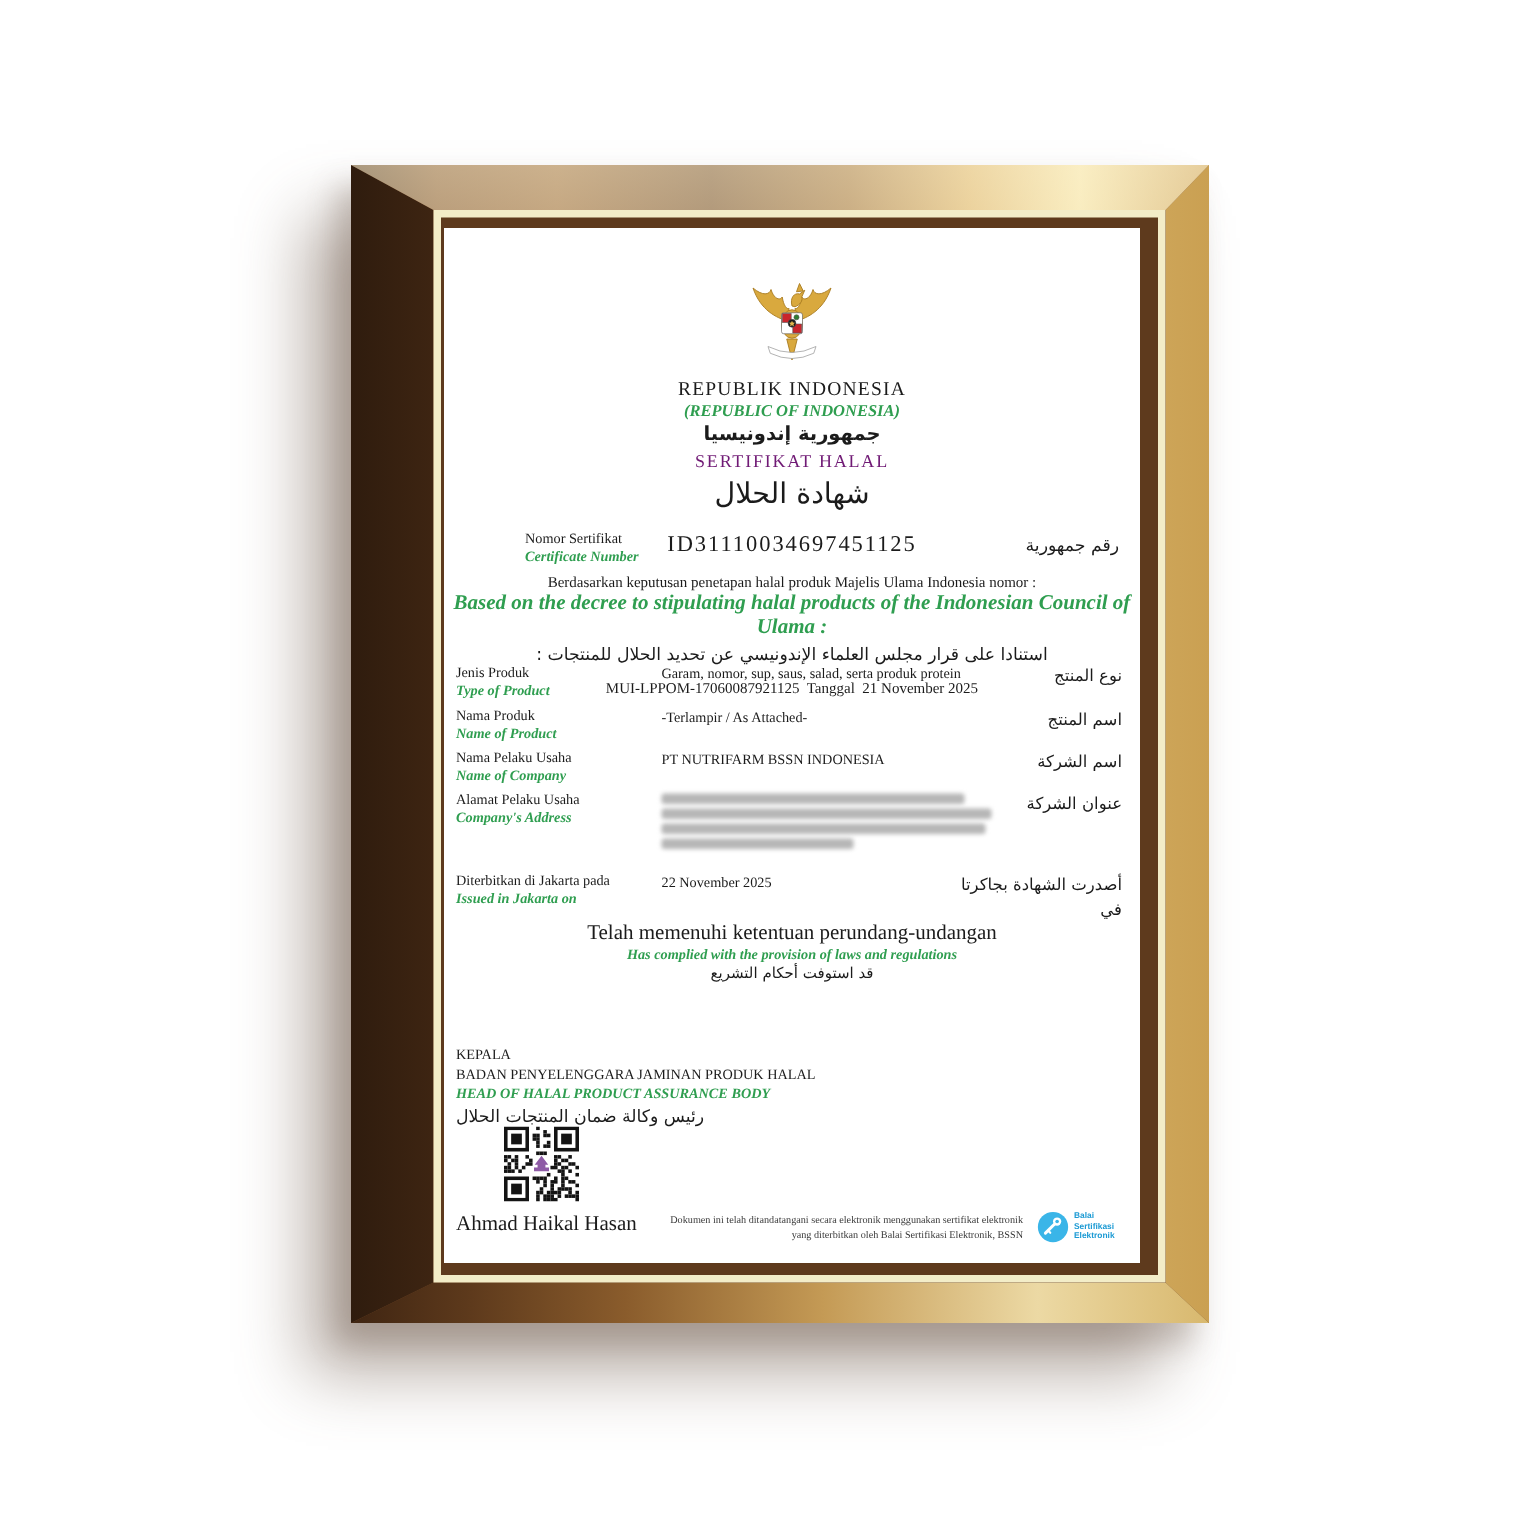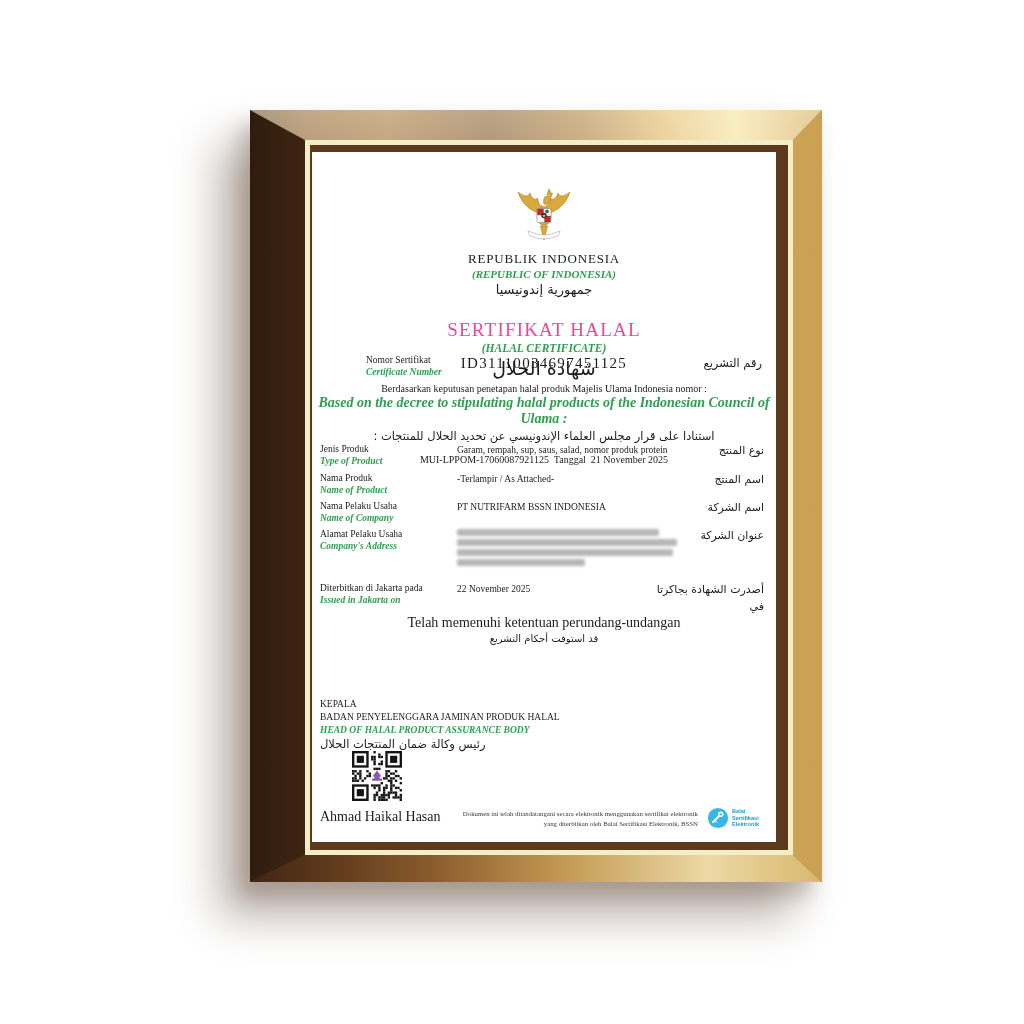--- a/index.html
+++ b/index.html
@@ -3,21 +3,21 @@
 <meta charset="utf-8">
 <style>
   * { margin:0; padding:0; box-sizing:border-box; }
   html,body { width:1024px; height:1024px; background:#ffffff; overflow:hidden; }
   body { font-family:"Liberation Serif","DejaVu Serif",serif; color:#1b1b1b; }
 
   .stage { position:relative; width:1024px; height:1024px; background:#ffffff; }
 
   
   .frame-wrap {
-    position:absolute; left:250px; top:110px; width:572px; height:772px;
+    position:absolute; left:234px; top:110px; width:572px; height:772px;
     box-shadow:-30px 34px 42px rgba(112,92,78,.48), -10px 14px 18px rgba(112,92,78,.30);
     background:#6b4222;
   }
   .fside { position:absolute; inset:0; }
   .f-top {
     clip-path:polygon(0px 0px, 572px 0px, 543px 30px, 55px 30px);
     background:linear-gradient(90deg,#44270f 0%,#7a4a22 10%,#8f5c2d 24%,#6a4120 42%,#9a6a33 58%,#d9ae62 72%,#f4e2a6 85%,#c89a4e 100%);
   }
   .f-left {
     clip-path:polygon(0px 0px, 55px 30px, 55px 745px, 0px 772px);
@@ -39,22 +39,22 @@
   .lip    { position:absolute; inset:30px 29px 27px 55px; background:#f3edc8; }
   .rabbet { position:absolute; inset:35px 34px 32px 60px; background:#5e3a1d; }
   .paper  { position:absolute; inset:42px 46px 40px 62px; background:#ffffff; }
   .green  { color:#2f9e50; font-style:italic; font-weight:bold; }
   .arabic { font-family:"DejaVu Sans",sans-serif; direction:rtl; }
 
   .header-block { position:absolute; top:30px; left:0; right:0; text-align:center; }
   .emblem { width:60px; height:66px; margin:0 auto 3px auto; display:block; }
   .h-rep       { font-size:13px; letter-spacing:.8px; }
   .h-rep-en    { font-size:11px; margin-top:1px; }
-  .h-rep-ar    { font-size:13px; margin-top:2px; }
-  .h-title     { font-size:19px; letter-spacing:1.2px; color:#ec4899; margin-top:22px; }
+  .h-rep-ar    { font-size:13px; margin-top:2px;font-weight:bold; }
+  .h-title     { font-size:12px; letter-spacing:1.2px; color:#701a75; margin-top:3px; }
   .h-title-en  { font-size:11.5px; margin-top:1px; }
   .h-title-ar  { font-size:19px; margin-top:3px; }
 
   .number-row { position:absolute; top:201px; left:0; right:0; height:34px; }
   .num-label  { position:absolute; left:54px; top:2px; font-size:9.5px; line-height:1.25; }
   .num-value  { position:absolute; left:0; right:0; top:2px; text-align:center; font-size:15px; letter-spacing:1.3px; }
   .num-ar     { position:absolute; right:14px; top:3px; font-size:11.5px; }
 
   .decree-block { position:absolute; top:231px; left:0; right:0; text-align:center; }
   .decree-id  { font-size:10px; }
@@ -125,46 +125,45 @@
             <circle cx="66" cy="57" r="3.4" fill="#2f7d32"></circle>
             <circle cx="60" cy="65" r="5.2" fill="#171717"></circle>
             <path d="M60 61.5 L61.2 64 L64 64.3 L62 66.2 L62.6 69 L60 67.6 L57.4 69 L58 66.2 L56 64.3 L58.8 64 Z" fill="#e3b64d" stroke="none"></path>
           </g>
           <path d="M28 96 Q60 112 92 96 L89 105 Q60 119 31 105 Z" fill="#ffffff" stroke="#9a9a9a" stroke-width="1"></path>
         </svg>
         <div class="h-rep">REPUBLIK INDONESIA</div>
         <div class="h-rep-en green">(REPUBLIC OF INDONESIA)</div>
         <div class="h-rep-ar arabic">جمهورية إندونيسيا</div>
         <div class="h-title">SERTIFIKAT HALAL</div>
-        <div class="h-title-en green">(HALAL CERTIFICATE)</div>
         <div class="h-title-ar arabic">شهادة الحلال</div>
       </div>
 
       <div class="number-row">
         <div class="num-label">
           <div>Nomor Sertifikat</div>
           <div class="green">Certificate Number</div>
         </div>
         <div class="num-value">ID31110034697451125</div>
-        <div class="num-ar arabic">رقم التشريع</div>
+        <div class="num-ar arabic">رقم جمهورية</div>
       </div>
 
       <div class="decree-block">
         <div class="decree-id">Berdasarkan keputusan penetapan halal produk Majelis Ulama Indonesia nomor :</div>
         <div class="decree-en green">Based on the decree to stipulating halal products of the Indonesian Council of Ulama :</div>
         <div class="decree-ar arabic">استنادا على قرار مجلس العلماء الإندونيسي عن تحديد الحلال للمنتجات :</div>
         <div class="decree-ref">MUI-LPPOM-17060087921125  Tanggal  21 November 2025</div>
       </div>
 
       <div class="frow row-1">
         <div class="lbl">
           <div>Jenis Produk</div>
           <div class="green">Type of Product</div>
         </div>
-        <div class="val">Garam, rempah, sup, saus, salad, nomor produk protein</div>
+        <div class="val">Garam, nomor, sup, saus, salad, serta produk protein</div>
         <div class="ar arabic">نوع المنتج</div>
       </div>
 
       <div class="frow row-2">
         <div class="lbl">
           <div>Nama Produk</div>
           <div class="green">Name of Product</div>
         </div>
         <div class="val">-Terlampir / As Attached-</div>
         <div class="ar arabic">اسم المنتج</div>
@@ -197,20 +196,21 @@
         <div class="lbl">
           <div>Diterbitkan di Jakarta pada</div>
           <div class="green">Issued in Jakarta on</div>
         </div>
         <div class="val">22 November 2025</div>
         <div class="ar arabic">أصدرت الشهادة بجاكرتا في</div>
       </div>
 
       <div class="compliance-block">
         <div class="comp-id">Telah memenuhi ketentuan perundang-undangan</div>
+        <div class="comp-en green">Has complied with the provision of laws and regulations</div>
         <div class="comp-ar arabic">قد استوفت أحكام التشريع</div>
       </div>
 
       <div class="sign-block">
         <div>KEPALA</div>
         <div>BADAN PENYELENGGARA JAMINAN PRODUK HALAL</div>
         <div class="green">HEAD OF HALAL PRODUCT ASSURANCE BODY</div>
         <div class="sign-ar arabic">رئيس وكالة ضمان المنتجات الحلال</div>
       </div>
 

